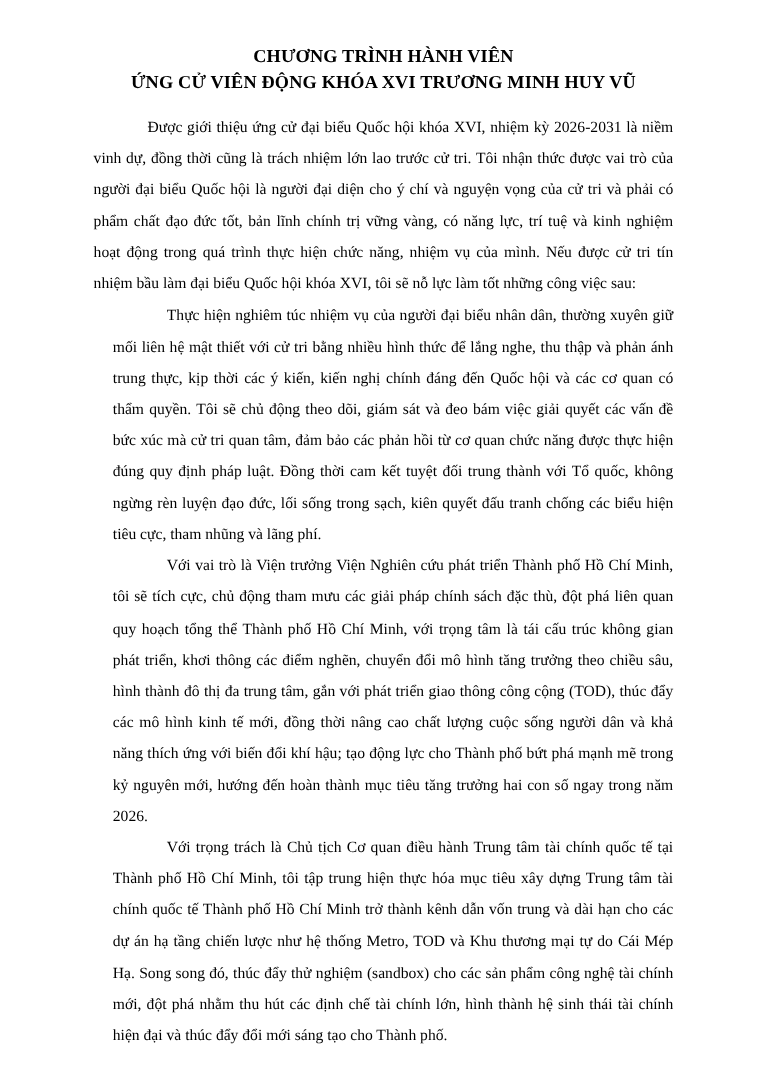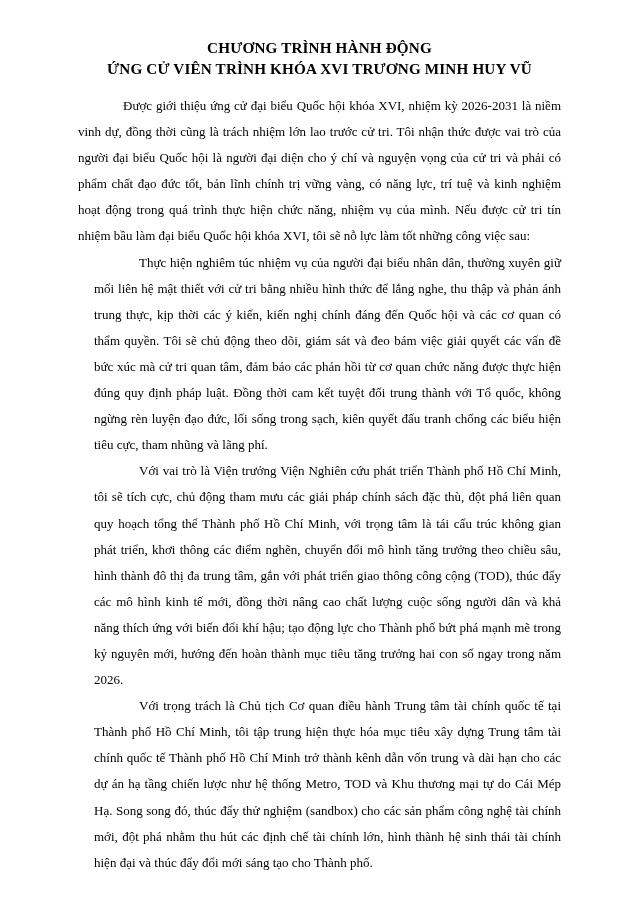--- a/index.html
+++ b/index.html
@@ -49,22 +49,22 @@
     margin-top: 0px;
     margin-left: 16px;
   }
 </style>
 </head>
 <body>
 
 <div class="page">
 
   <div class="doc-title">
-    <span class="title-line title-line-1">CHƯƠNG TRÌNH HÀNH ĐỘNG</span>
-    <span class="title-line title-line-2">ỨNG CỬ VIÊN TRÌNH KHÓA XVI TRƯƠNG MINH HUY VŨ</span>
+    <span class="title-line title-line-1">CHƯƠNG TRÌNH HÀNH VIÊN</span>
+    <span class="title-line title-line-2">ỨNG CỬ VIÊN ĐỘNG KHÓA XVI TRƯƠNG MINH HUY VŨ</span>
   </div>
 
   <div class="doc-body">
     <p class="body-par">Được giới thiệu ứng cử đại biểu Quốc hội khóa XVI, nhiệm kỳ 2026-2031 là niềm vinh dự, đồng thời cũng là trách nhiệm lớn lao trước cử tri. Tôi nhận thức được vai trò của người đại biểu Quốc hội là người đại diện cho ý chí và nguyện vọng của cử tri và phải có phẩm chất đạo đức tốt, bản lĩnh chính trị vững vàng, có năng lực, trí tuệ và kinh nghiệm hoạt động trong quá trình thực hiện chức năng, nhiệm vụ của mình. Nếu được cử tri tín nhiệm bầu làm đại biểu Quốc hội khóa XVI, tôi sẽ nỗ lực làm tốt những công việc sau:</p>
     <p class="body-par">Thực hiện nghiêm túc nhiệm vụ của người đại biểu nhân dân, thường xuyên giữ mối liên hệ mật thiết với cử tri bằng nhiều hình thức để lắng nghe, thu thập và phản ánh trung thực, kịp thời các ý kiến, kiến nghị chính đáng đến Quốc hội và các cơ quan có thẩm quyền. Tôi sẽ chủ động theo dõi, giám sát và đeo bám việc giải quyết các vấn đề bức xúc mà cử tri quan tâm, đảm bảo các phản hồi từ cơ quan chức năng được thực hiện đúng quy định pháp luật. Đồng thời cam kết tuyệt đối trung thành với Tổ quốc, không ngừng rèn luyện đạo đức, lối sống trong sạch, kiên quyết đấu tranh chống các biểu hiện tiêu cực, tham nhũng và lãng phí.</p>
     <p class="body-par">Với vai trò là Viện trưởng Viện Nghiên cứu phát triển Thành phố Hồ Chí Minh, tôi sẽ tích cực, chủ động tham mưu các giải pháp chính sách đặc thù, đột phá liên quan quy hoạch tổng thể Thành phố Hồ Chí Minh, với trọng tâm là tái cấu trúc không gian phát triển, khơi thông các điểm nghẽn, chuyển đổi mô hình tăng trưởng theo chiều sâu, hình thành đô thị đa trung tâm, gắn với phát triển giao thông công cộng (TOD), thúc đẩy các mô hình kinh tế mới, đồng thời nâng cao chất lượng cuộc sống người dân và khả năng thích ứng với biến đổi khí hậu; tạo động lực cho Thành phố bứt phá mạnh mẽ trong kỷ nguyên mới, hướng đến hoàn thành mục tiêu tăng trưởng hai con số ngay trong năm 2026.</p>
     <p class="body-par">Với trọng trách là Chủ tịch Cơ quan điều hành Trung tâm tài chính quốc tế tại Thành phố Hồ Chí Minh, tôi tập trung hiện thực hóa mục tiêu xây dựng Trung tâm tài chính quốc tế Thành phố Hồ Chí Minh trở thành kênh dẫn vốn trung và dài hạn cho các dự án hạ tầng chiến lược như hệ thống Metro, TOD và Khu thương mại tự do Cái Mép Hạ. Song song đó, thúc đẩy thử nghiệm (sandbox) cho các sản phẩm công nghệ tài chính mới, đột phá nhằm thu hút các định chế tài chính lớn, hình thành hệ sinh thái tài chính hiện đại và thúc đẩy đổi mới sáng tạo cho Thành phố.</p>
 
   </div>
 

